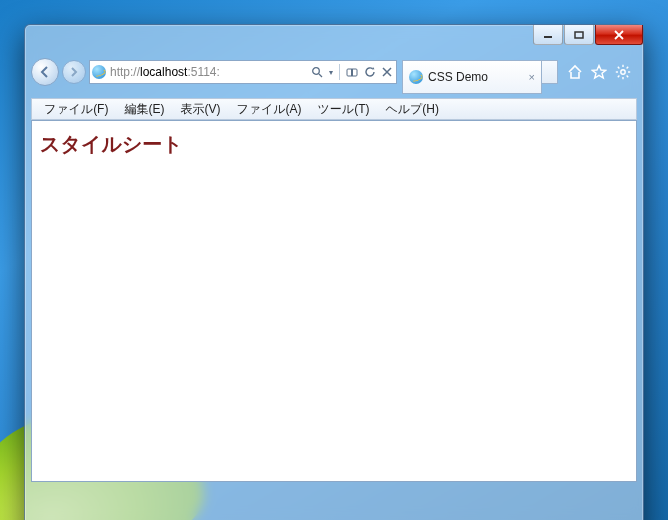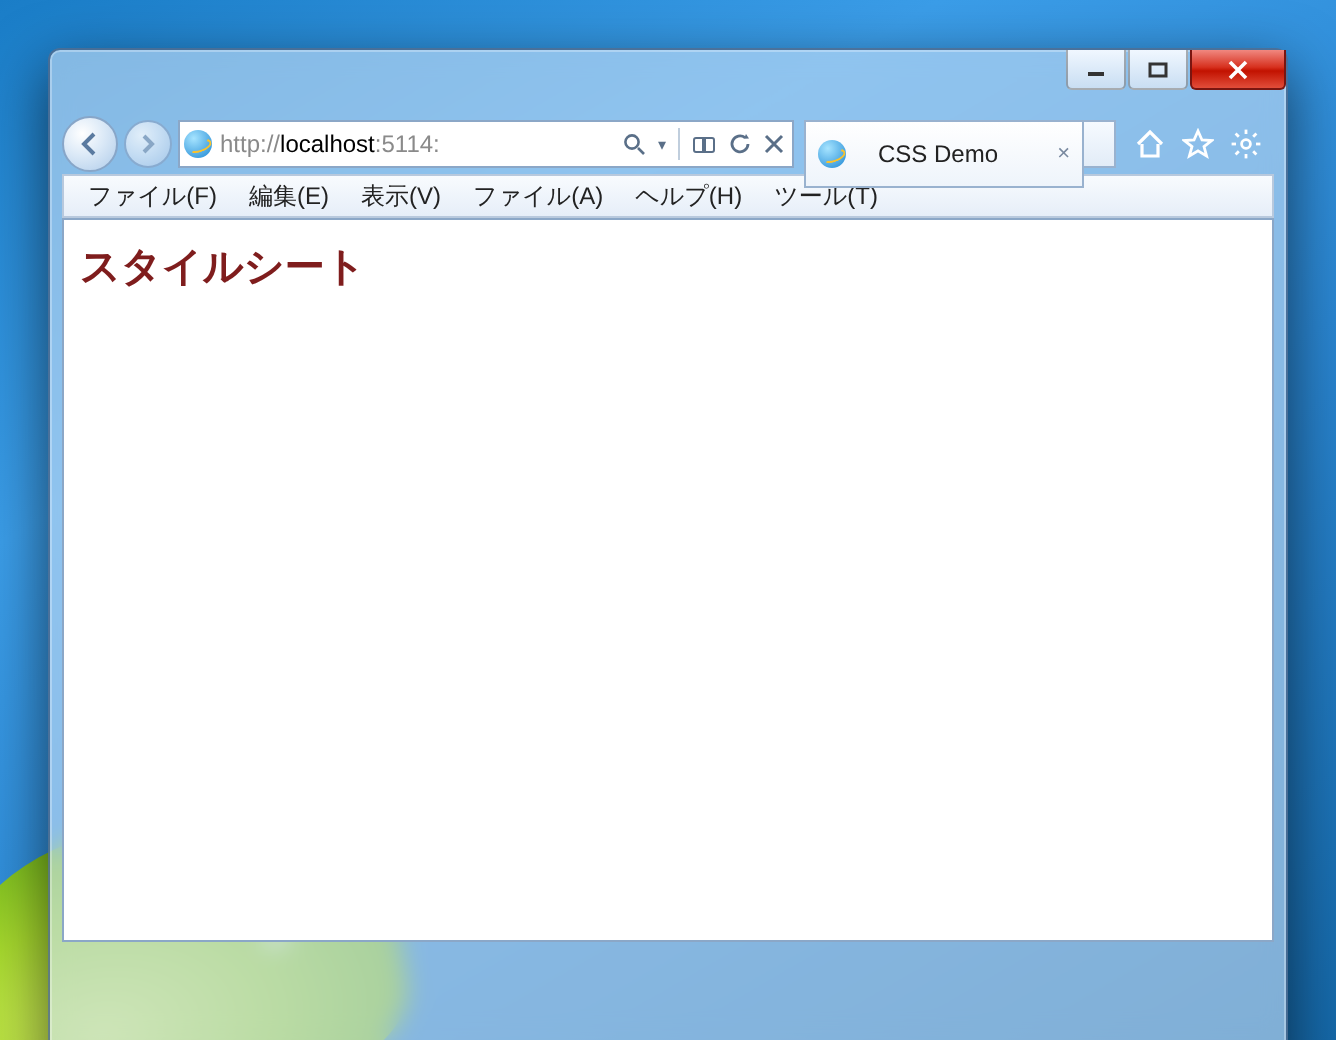--- a/index.html
+++ b/index.html
@@ -117,21 +117,21 @@
   .tabstrip {
     display: flex; align-items: stretch;
     height: 24px;
     margin-left: 2px;
   }
   .tab {
     width: 140px;
     background: linear-gradient(#ffffff, #eef4fb);
     border: 1px solid #99b2cf;
     display: flex; align-items: center;
-    gap: 16px;
+    gap: 5px;
     padding: 16px 6px;
     font-size: 12px;
     color: #222;
     position: relative;
   }
   .tab .close {
     margin-left: auto;
     color: #7a8aa0;
     font-size: 11px;
   }
@@ -141,21 +141,21 @@
     border-left: none;
     background: linear-gradient(#f6faff, #e2ecf7);
   }
   .cmdbar {
     display: flex; align-items: center; gap: 8px;
     padding: 0 6px;
     color: #eaf2fb;
     height: 24px;
   }
   .menubar {
-    margin-top: 0;
+    margin-top: 11px;
     height: 22px;
     background: linear-gradient(#f8fbfe, #e6eef8);
     border: 1px solid #b8c9dd;
     display: flex;
     align-items: center;
     padding: 0 4px;
     gap: 0;
     font-size: 12px;
     color: #222;
   }
@@ -287,21 +287,21 @@
           </svg>
         </span>
     </div>
   </div>
 
   <div class="menubar">
     <div class="menuitem">ファイル(F)</div>
     <div class="menuitem">編集(E)</div>
     <div class="menuitem">表示(V)</div>
     <div class="menuitem">ファイル(A)</div>
+    <div class="menuitem">ツール(T)</div>
     <div class="menuitem">ヘルプ(H)</div>
-    <div class="menuitem">ツール(T)</div>
   </div>
 
   <div class="content">
     <h2>スタイルシート</h2>
   </div>
 
 </div>
 
 </body></html>

